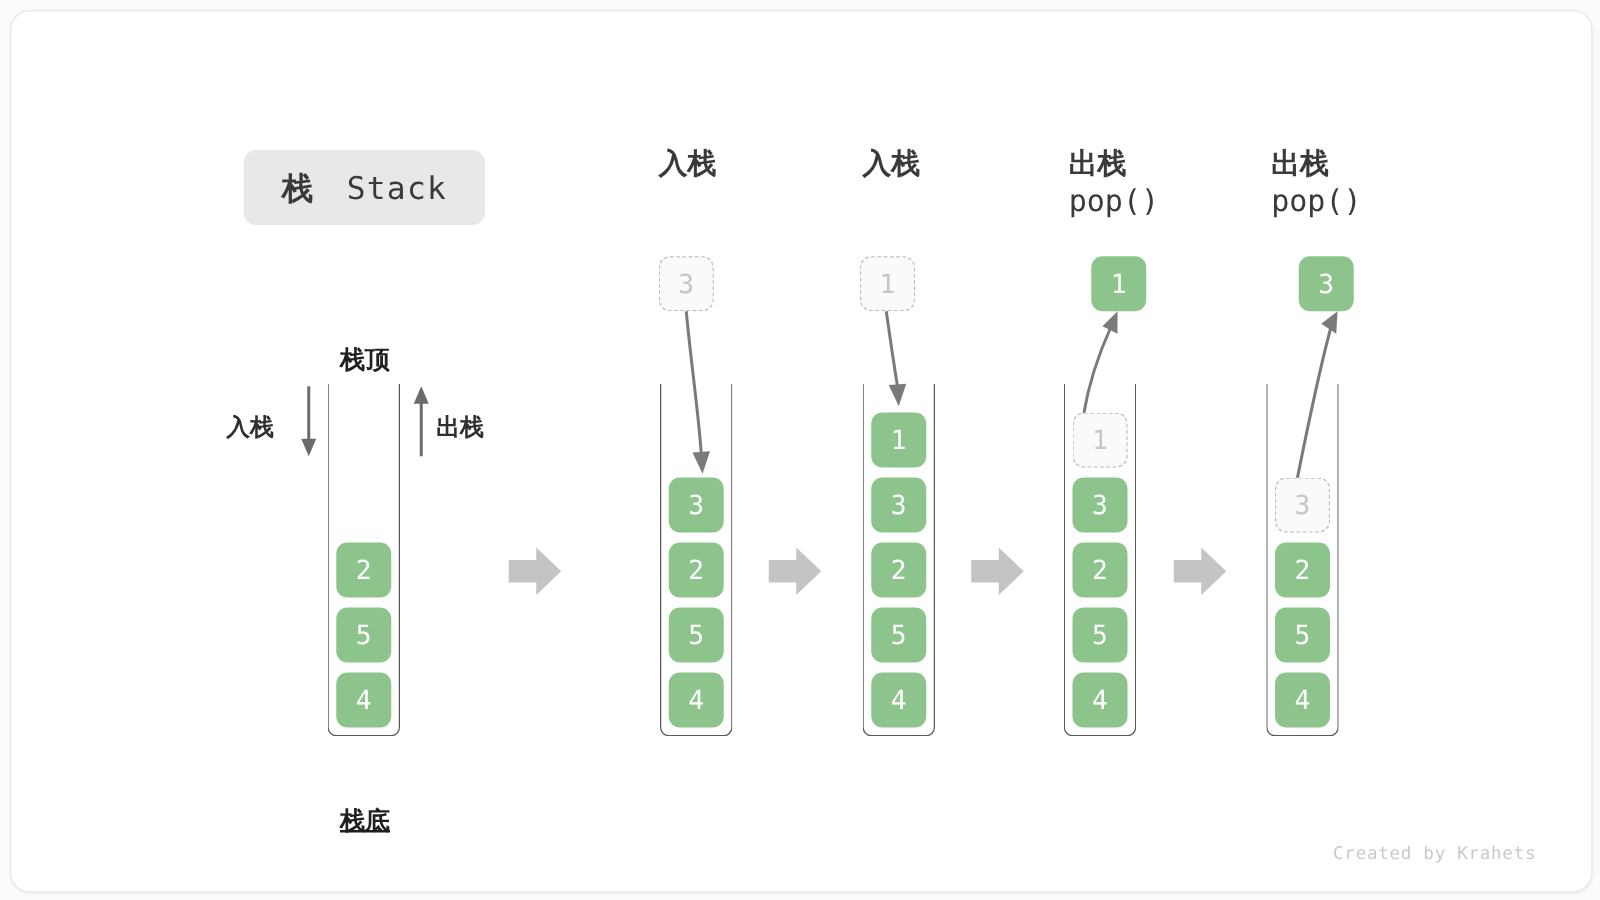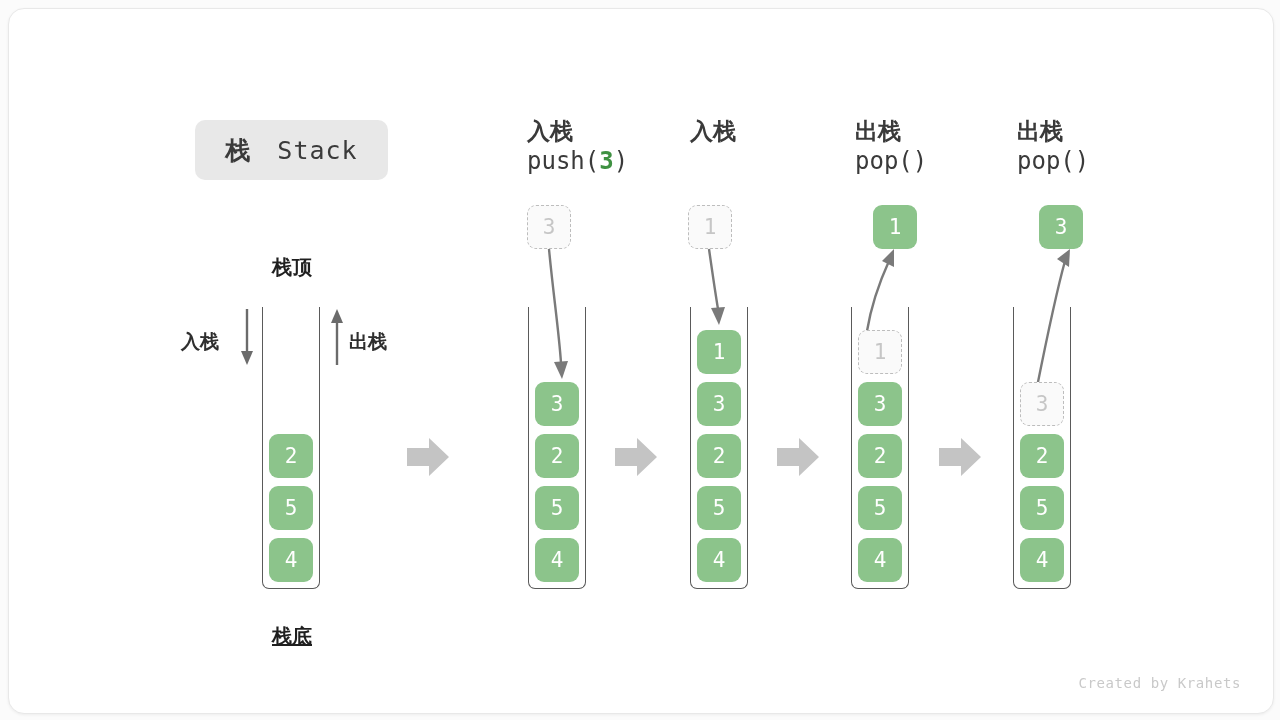--- a/index.html
+++ b/index.html
@@ -57,43 +57,42 @@
     border:1.6px dashed #bdbdbd;box-sizing:border-box;
   }
 
   
   .side-label{
     font-size:19px;font-weight:bold;color:#2f2f2f;
     font-family:"DejaVu Sans",sans-serif;white-space:nowrap;
   }
   .tb-label{
     font-size:20px;font-weight:bold;color:#1f1f1f;
-    font-family:"DejaVu Sans",sans-serif;white-space:nowrap;text-align:center;
+    font-family:"DejaVu Sans",sans-serif;white-space:nowrap;text-align:center;margin-top:20px;
   }
 
   .footer{
-    right:32px;bottom:22px;
+    right:44px;bottom:22px;
     font-size:14px;color:#c9c9c9;letter-spacing:.6px;
     font-family:"DejaVu Sans Mono","Liberation Mono",monospace;
   }
   svg{overflow:visible;}
 </style>
 </head>
 <body>
 
 <div class="card">
 
   <div class="abs title-badge">
     <span class="cn">栈</span>
     <span class="en">Stack</span>
   </div>
 
   <div class="abs col-head" style="left:518px;top:108px;">
     <div class="l1">入栈</div>
-    <div class="l2"><span>push(</span><span class="num">3</span><span>)</span></div>
   </div>
   <div class="abs col-head" style="left:681px;top:108px;">
     <div class="l1">入栈</div>
   </div>
   <div class="abs col-head" style="left:846px;top:108px;">
     <div class="l1">出栈</div>
     <div class="l2">pop()</div>
   </div>
   <div class="abs col-head" style="left:1008px;top:108px;">
     <div class="l1">出栈</div>

